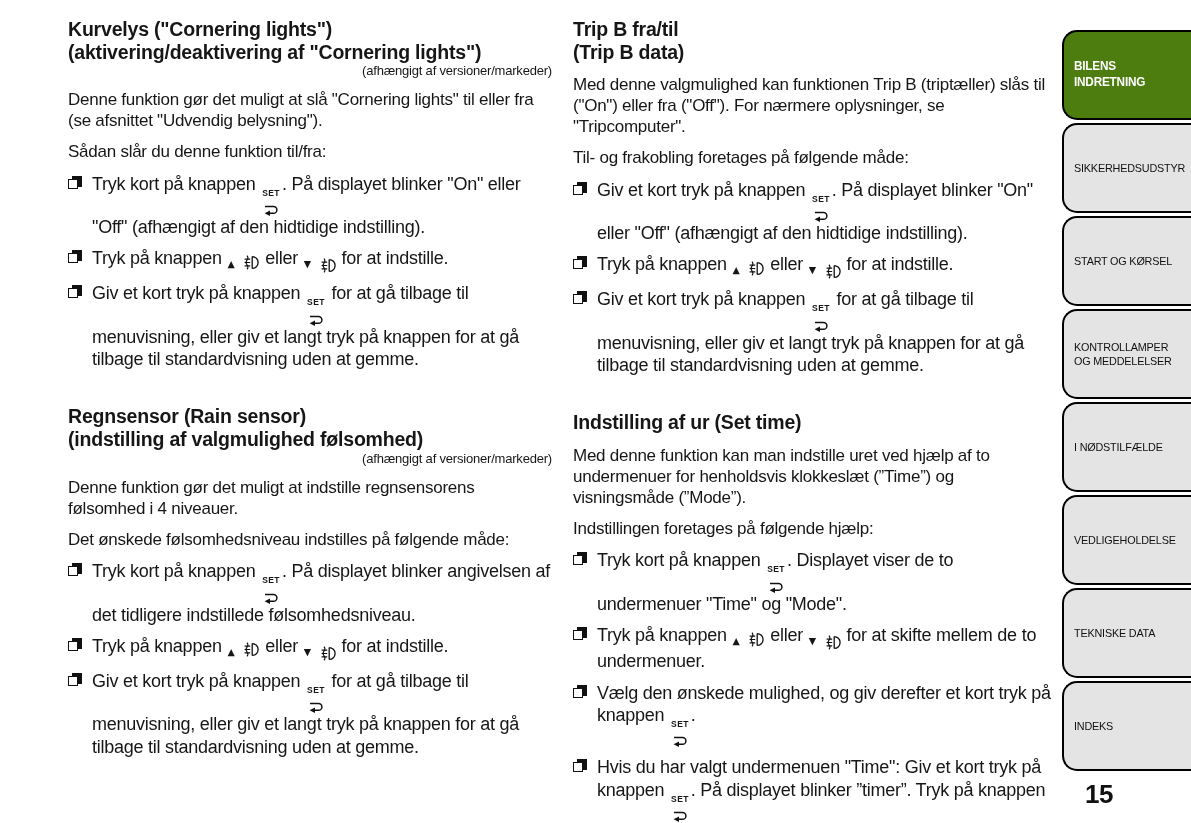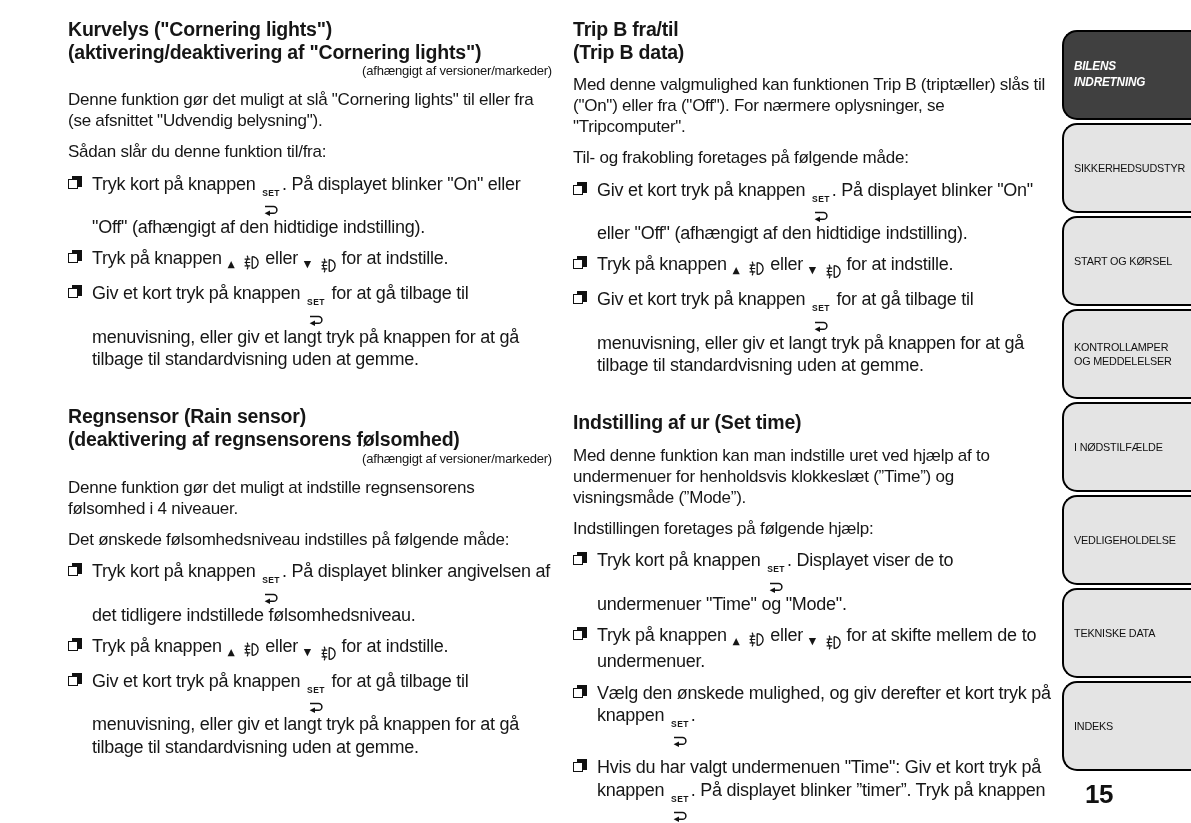--- a/index.html
+++ b/index.html
@@ -34,21 +34,21 @@
   .sidebar{position:absolute;right:0;top:30px;width:129px;}
   .tab{
     box-sizing:border-box;height:90px;margin-bottom:3px;background:#e4e4e4;
     border:2px solid #000;border-right:none;border-radius:15px 0 0 15px;
     display:flex;align-items:center;padding:0 4px 0 10px;
   }
   .tab-label{
     font-size:11.5px;letter-spacing:-0.2px;line-height:1.25;color:#111;
     transform:scaleX(.94);transform-origin:left center;max-width:112px;
   }
-  .tab.active{background:#404040;border-color:#000;font-style:italic;}
+  .tab.active{background:#4d7c0f;border-color:#000;}
   .tab.active .tab-label{color:#fff;font-weight:bold;font-size:12.5px;}
   .page-number{
     position:absolute;right:78px;bottom:13px;font-weight:bold;font-size:26px;
     letter-spacing:-0.5px;color:#111;
   }
 </style>
 </head>
 <body>
 
 <div class="page">
@@ -85,21 +85,21 @@
       <div class="bullet"><span class="marker"></span><span class="bullet-body">Giv et kort tryk på knappen <span class="ico ico-set">
             <span class="set-txt">SET</span>
             <svg width="16" height="11" viewBox="0 0 16 11">
               <path d="M2 1.5 H10.5 A3.4 3.4 0 0 1 10.5 8.3 H6.5" fill="none" stroke="#111" stroke-width="1.5"></path>
               <polygon points="7,5.6 1.6,8.3 7,11" fill="#111"></polygon>
             </svg>
           </span> for at gå tilbage til menuvisning, eller giv et langt tryk på knappen for at gå tilbage til standardvisning uden at gemme.</span></div>
       <div class="spacer"></div>
       <div class="heading">
         <div class="h-bold">Regnsensor (Rain sensor)</div>
-        <div class="h-bold">(deaktivering af regnsensorens følsomhed)</div>
+        <div class="h-bold">(indstilling af valgmulighed følsomhed)</div>
         <div class="h-normal">(afhængigt af versioner/markeder)</div>
       </div>
       <p class="para">Denne funktion gør det muligt at indstille regnsensorens følsomhed i 4 niveauer.</p>
       <p class="para">Det ønskede følsomhedsniveau indstilles på følgende måde:</p>
       <div class="bullet"><span class="marker"></span><span class="bullet-body">Tryk kort på knappen <span class="ico ico-set">
             <span class="set-txt">SET</span>
             <svg width="16" height="11" viewBox="0 0 16 11">
               <path d="M2 1.5 H10.5 A3.4 3.4 0 0 1 10.5 8.3 H6.5" fill="none" stroke="#111" stroke-width="1.5"></path>
               <polygon points="7,5.6 1.6,8.3 7,11" fill="#111"></polygon>
             </svg>

